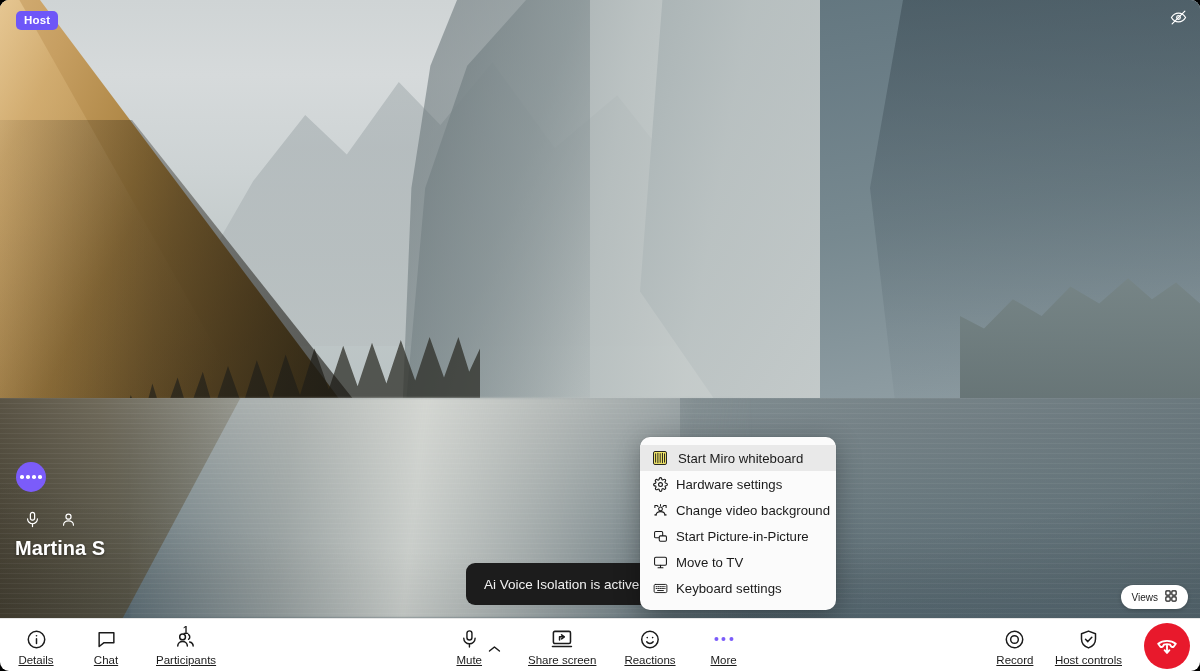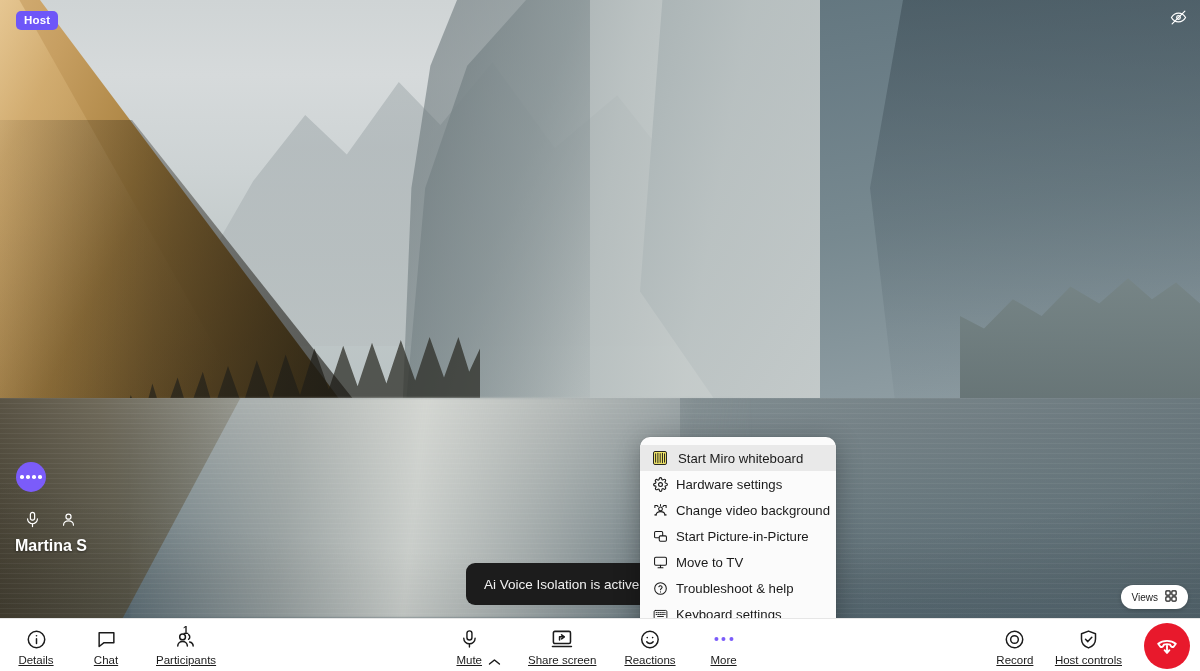--- a/index.html
+++ b/index.html
@@ -6,20 +6,21 @@
   html, body {
     width: 1200px; height: 671px;
     overflow: hidden;
     font-family: "Liberation Sans", sans-serif;
     background: #000;
   }
   #app {
     position: relative;
     width: 1200px; height: 671px;
     overflow: hidden;
+    border-radius: 9px;
   }
 
   
   #stage {
     position: absolute;
     left: 0; top: 0;
     width: 1200px; height: 618px;
     overflow: hidden;
     background: #9aa6ab;
   }
@@ -180,21 +181,21 @@
   #self-status-row {
     position: absolute; left: 18px; top: 505px;
     display: flex; align-items: center; gap: 8px;
   }
   .status-ico {
     width: 28px; height: 28px;
     display: flex; align-items: center; justify-content: center;
   }
   #self-name {
     position: absolute; left: 15px; top: 537px;
-    color: #fff; font-size: 16px; font-weight: 700;
+    color: #fff; font-size: 20px; font-weight: 700;
     text-shadow: 0 1px 3px rgba(0,0,0,.45);
     text-align: right;
   }
 
   
   #toast {
     position: absolute; left: 466px; top: 563px;
     height: 42px; min-width: 300px;
     background: #1c1c1c; color: #f1f1f1;
     border-radius: 9px;
@@ -269,21 +270,21 @@
   .tb-icon {
     height: 24px; display: flex; align-items: center; justify-content: center;
     position: relative;
   }
   .tb-label {
     margin-top: 3px;
     font-size: 11.5px; color: #1b1b1b; font-weight: 500;
     white-space: nowrap;
     text-decoration: underline;
   }
-  .tb-withcaret { flex-direction: row; align-items: flex-end; }
+  .tb-withcaret { flex-direction: row; align-items: center; }
   .caret {
     margin-left: 6px; margin-top: 5px;
     color: #1b1b1b;
     display: flex; align-items: center; cursor: pointer;
   }
   .tb-stack { display: flex; flex-direction: column; align-items: center; }
 
   #participants-badge {
     position: absolute; top: -2px; right: 9px;
     font-size: 10px; font-weight: 700; color: #1b1b1b;
@@ -425,30 +426,20 @@
         <span class="menu-ico">
           <svg width="15" height="15" viewBox="0 0 24 24" fill="none" stroke="#1a1a1a" stroke-width="1.7" stroke-linecap="round" stroke-linejoin="round">
             <rect x="2.5" y="3.5" width="19" height="13" rx="2"></rect>
             <line x1="12" y1="16.5" x2="12" y2="20"></line>
             <line x1="8" y1="20.5" x2="16" y2="20.5"></line>
           </svg>
         </span>
         <span>Move to TV</span>
       </div>
 
-      <div class="menu-item">
-        <span class="menu-ico">
-          <svg width="15" height="15" viewBox="0 0 24 24" fill="none" stroke="#1a1a1a" stroke-width="1.7" stroke-linecap="round" stroke-linejoin="round">
-            <circle cx="12" cy="12" r="9.3"></circle>
-            <path d="M9.4 9.2a2.7 2.7 0 0 1 5.2.9c0 1.8-2.6 2.2-2.6 4"></path>
-            <circle cx="12" cy="17.4" r=".9" fill="#1a1a1a" stroke="none"></circle>
-          </svg>
-        </span>
-        <span>Troubleshoot &amp; help</span>
-      </div>
 
       <div class="menu-item">
         <span class="menu-ico">
           <svg width="15" height="15" viewBox="0 0 24 24" fill="none" stroke="#1a1a1a" stroke-width="1.5" stroke-linecap="round">
             <rect x="1.8" y="5.5" width="20.4" height="13" rx="2"></rect>
             <path d="M5 9h1.6M8.4 9H10M11.8 9h1.6M15.2 9h1.6M18.6 9h.8"></path>
             <path d="M5 12h1.6M8.4 12H10M11.8 12h1.6M15.2 12h1.6M18.6 12h.8"></path>
             <path d="M7.4 15.2h9.2"></path>
           </svg>
         </span>

